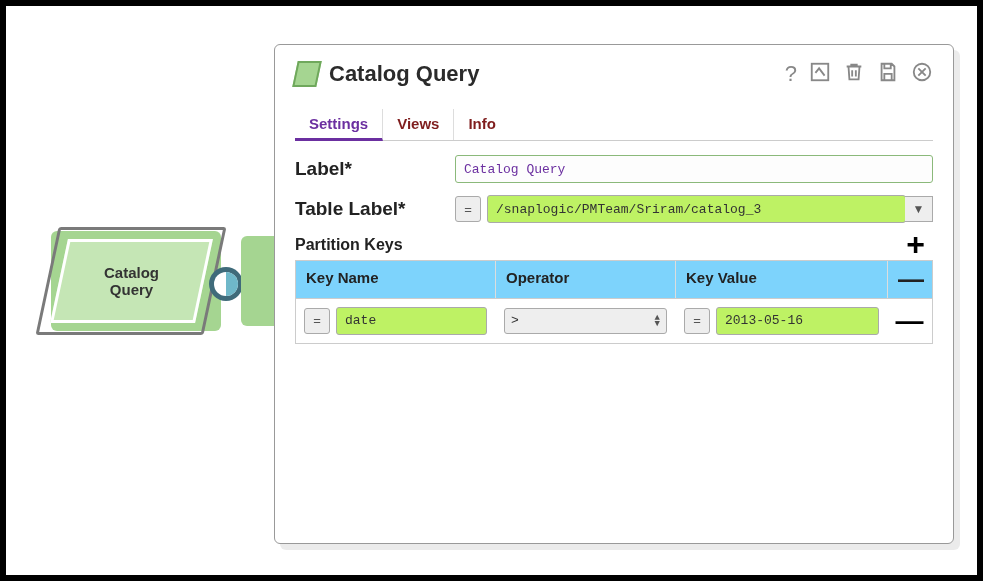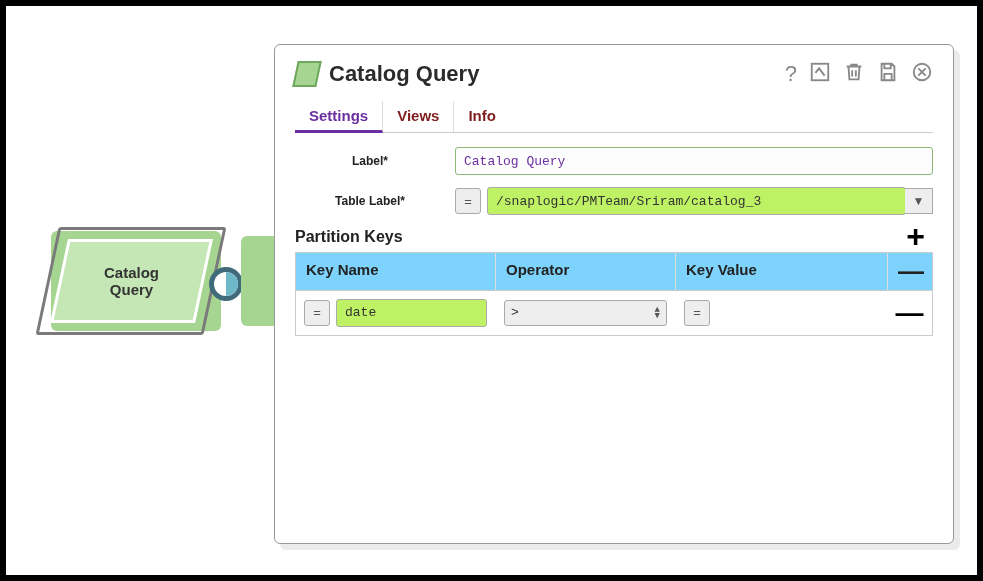--- a/index.html
+++ b/index.html
@@ -130,21 +130,21 @@
       color: #888;
       cursor: pointer;
       line-height: 1;
     }
     .header-actions svg { width: 22px; height: 22px; stroke: #888; fill: none; stroke-width: 2; }
 
     
     .tabs {
       display: flex;
       border-bottom: 1px solid #ccc;
-      margin-top: 4px;
+      margin-top: 12px;
     }
     .tab {
       padding: 6px 14px;
       font-size: 15px;
       font-weight: 700;
       color: #7f1d1d;
       cursor: pointer;
       border-right: 1px solid #ddd;
     }
     .tab:last-child { border-right: none; }
@@ -156,23 +156,23 @@
 
     
     .form-area { padding-top: 14px; }
     .form-row {
       display: flex;
       align-items: center;
       margin-bottom: 12px;
     }
     .form-label {
       width: 160px;
-      text-align: center;
-      font-weight: 700;
-      font-size: 12px;
+      text-align: left;
+      font-weight: 700;
+      font-size: 19px;
       color: #222;
       padding-right: 10px;
     }
     .prefix-btn {
       width: 26px; height: 26px;
       background: #eee;
       border: 1px solid #aaa;
       border-radius: 3px;
       font-size: 13px;
       color: #555;
@@ -369,19 +369,20 @@
           <input class="text-input gray" value="date" style="">
         </div>
         <div class="pk-cell pk-cell-2">
           <div class="select-box">
             <span>&gt;</span>
             <span class="select-arrows">▲<br>▼</span>
           </div>
         </div>
         <div class="pk-cell pk-cell-3">
           <span class="prefix-btn">=</span>
+          <input class="text-input gray" value="2013-05-16" style="">
         </div>
         <div class="pk-cell pk-cell-actions">—</div>
       </div>
     </div>
 
   </div>
 </div>
 
 </body></html>

